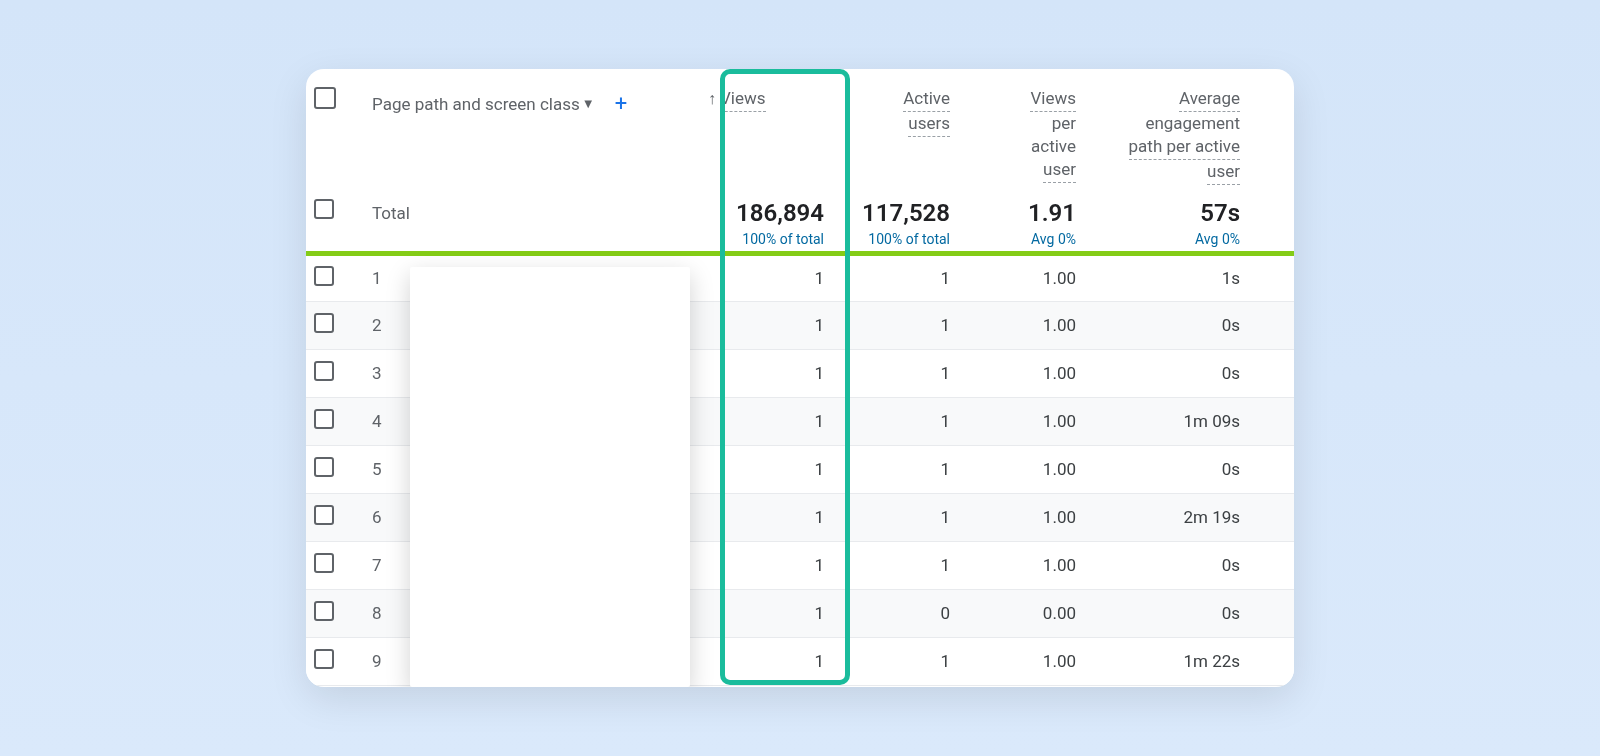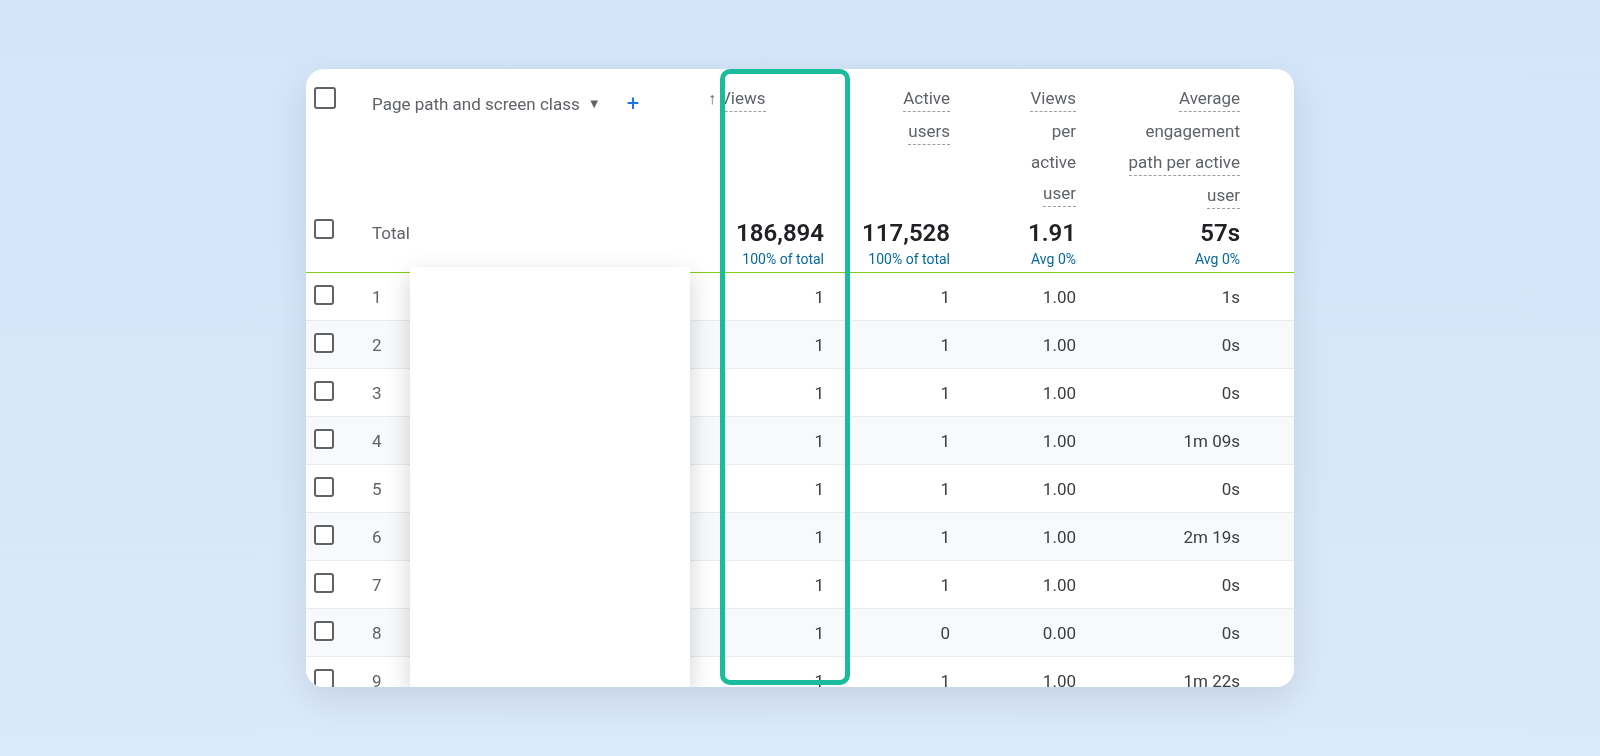--- a/index.html
+++ b/index.html
@@ -33,21 +33,21 @@
   thead th {
     vertical-align: top;
     text-align: left;
     padding: 18px 8px 0 8px;
     font-weight: 400;
     color: #5f6368;
     height: 120px;
     position: relative;
   }
   thead th.left { text-align: left; }
-  .dim-row { display:flex; align-items:center; gap:8px; margin-top:4px;}
+  .dim-row { display:flex; align-items:center; gap:2px; margin-top:4px;}
   .dim-label { font-size: 17px; color:#5f6368; }
   .chev-down { color:#5f6368; font-size:13px; }
   .plus-btn { color:#1a73e8; font-size:22px; font-weight:400; margin-left:18px; cursor:pointer; }
   .hdr-text { font-size:17px; color:#5f6368; line-height:1.35; display:inline-block; }
   .dash-underline { border-bottom: 1px dashed #9aa0a6; padding-bottom:1px; }
   .sort-arrow { font-size:16px; color:#5f6368; margin-right:4px; }
   .cb {
     width: 20px; height: 20px;
     border: 2px solid #5f6368;
     border-radius: 3px;
@@ -60,21 +60,21 @@
     height: 48px;
     font-size: 17px;
     color:#3c4043;
     border-bottom: 1px solid #e8eaed;
     text-align: right;
     vertical-align: middle;
   }
   tbody tr:nth-child(odd) td { background: #f8f9fa; }
   tbody tr:nth-child(even) td { background: #ffffff; }
   tbody td.left { text-align:left; }
-  tbody tr.total-row td { background:#ffffff !important; height:64px; vertical-align: top; padding-top:10px; border-bottom:1px solid #84cc16;}
+  tbody tr.total-row td { background:#ffffff !important; height:64px; vertical-align: top; padding-top:10px; border-bottom:5px solid #84cc16;}
   .total-main { font-weight:600; font-size:24px; color:#202124; }
   .total-sub { font-size:14px; color:#0369a1; margin-top:4px; font-weight:400;}
   .total-label { font-size:17px; color:#5f6368; font-weight:400; padding-top:4px;}
   .highlight-box {
     position:absolute;
     top: 0px;
     left: 414px;
     width: 130px;
     height: 616px;
     border: 5px solid #1abc9c;
@@ -88,21 +88,21 @@
     left: 104px;
     width: 280px;
     height: 420px;
     background:#ffffff;
     border-radius: 2px;
     box-shadow: 0 8px 24px rgba(0,0,0,0.18);
     z-index:4;
   }
   .rank { color:#5f6368; }
   .path-trunc { white-space:nowrap; overflow:hidden; text-overflow:clip; color:#5f6368; font-size:17px;}
-  thead th .stack { display:flex; flex-direction:column; align-items:flex-end; gap:8px; }
+  thead th .stack { display:flex; flex-direction:column; align-items:flex-end; gap:0; }
 </style>
 </head>
 <body>
 
 <div class="panel">
 
   <div class="highlight-box"></div>
   <div class="popup-card"></div>
 
   <table>

